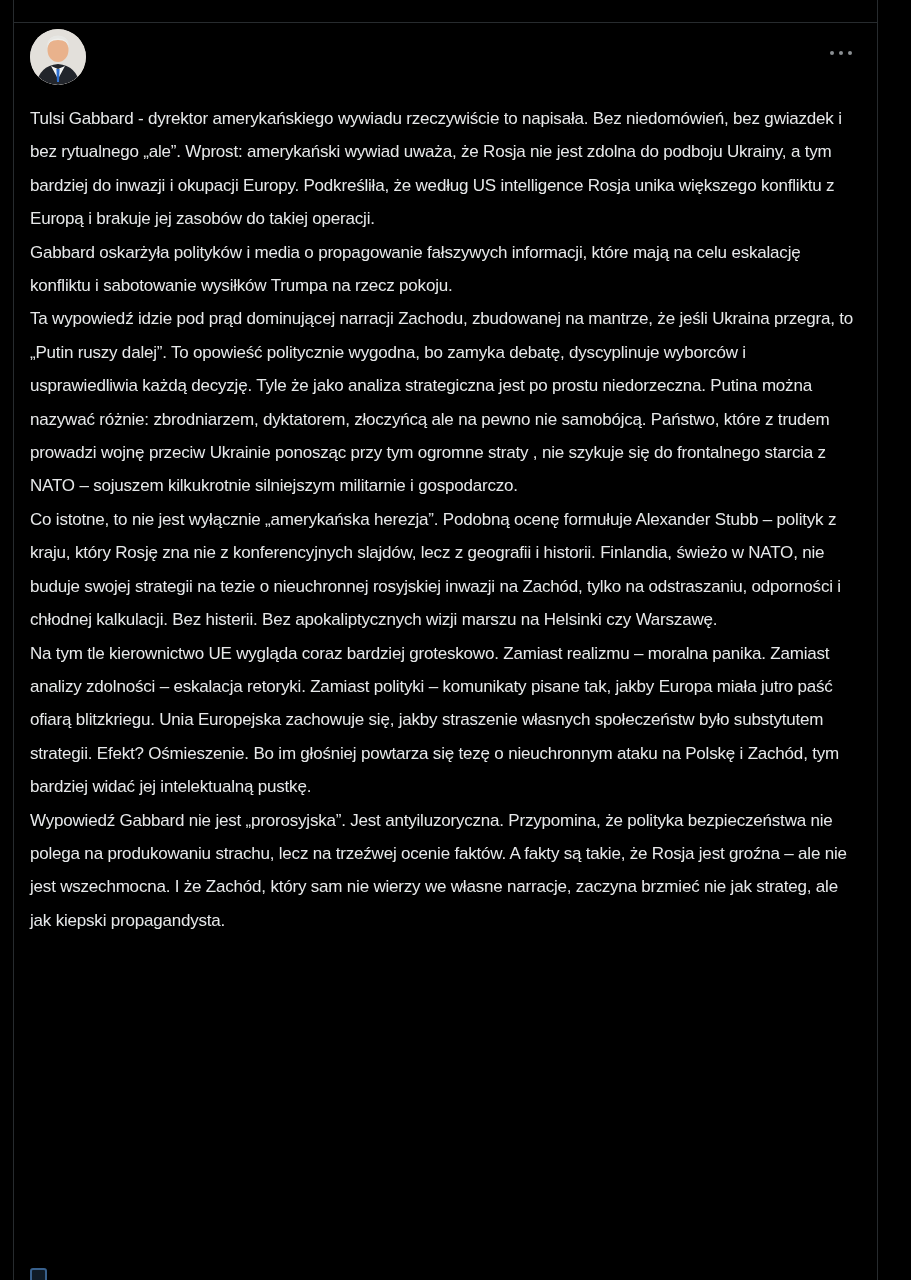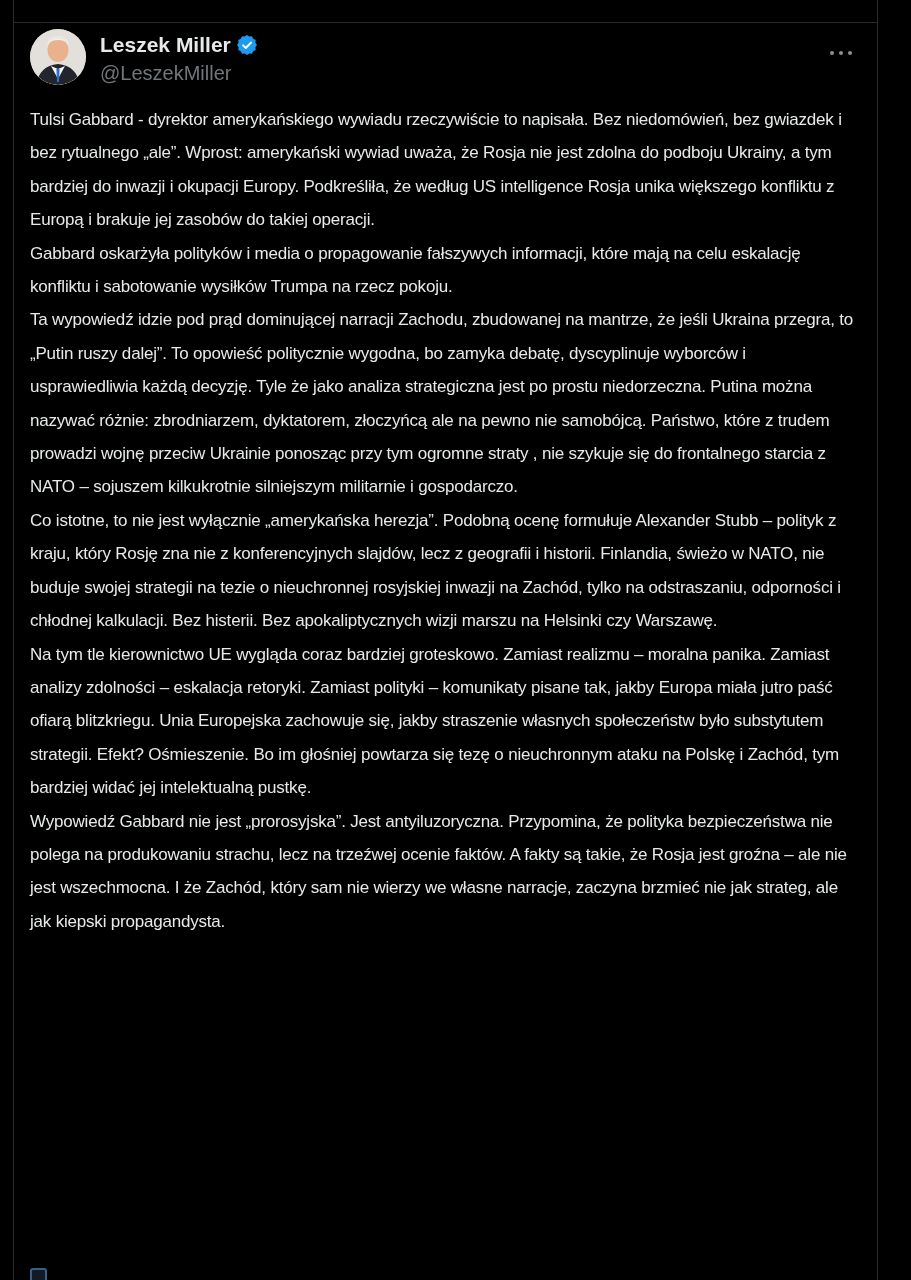--- a/index.html
+++ b/index.html
@@ -159,32 +159,20 @@
             <path d="M6 58 Q8 37 28 35 Q48 37 50 58 Z" fill="#22252b"></path>
             <path d="M21 37 L28 50 L35 37 L28 40 Z" fill="#f4f4f2"></path>
             <path d="M26.4 40 L29.6 40 L29 53 L27 53 Z" fill="#2e6fd0"></path>
             <ellipse cx="28" cy="21" rx="10.5" ry="12" fill="#e9b28c"></ellipse>
             <path d="M17.5 19 Q17 7 28 7 Q39 7 38.5 19 Q38 11 28 11 Q18 11 17.5 19 Z" fill="#efefec"></path>
             <path d="M17.5 18 Q18.5 9.5 28 9.5 Q37.5 9.5 38.5 18 L38.5 14 Q36 6.5 28 6.5 Q20 6.5 17.5 14 Z" fill="#e7e7e4"></path>
           </g>
         </svg>
       </div>
 
-      <div class="author-block">
-        <div class="name-row">
-          <span class="display-name">Leszek Miller</span>
-          <span class="verified-badge">
-            <svg width="20" height="20" viewBox="0 0 20 20">
-              <polygon fill="#1d9bf0" points="20,10 18.4,12.3 18.7,15 16.2,16.2 15,18.7 12.3,18.4 10,20 7.7,18.4 5,18.7 3.8,16.2 1.3,15 1.6,12.3 0,10 1.6,7.7 1.3,5 3.8,3.8 5,1.3 7.7,1.6 10,0 12.3,1.6 15,1.3 16.2,3.8 18.7,5 18.4,7.7"></polygon>
-              <path d="M6.1 10.4 L8.8 13 L14 7.6" fill="none" stroke="#ffffff" stroke-width="2" stroke-linecap="round" stroke-linejoin="round"></path>
-            </svg>
-          </span>
-        </div>
-        <div class="handle">@LeszekMiller</div>
-      </div>
 
       <button class="more-button" aria-label="More">
         <span class="more-dots">
           <i></i>
             <i></i>
             <i></i>
         </span>
       </button>
     </div>
 

